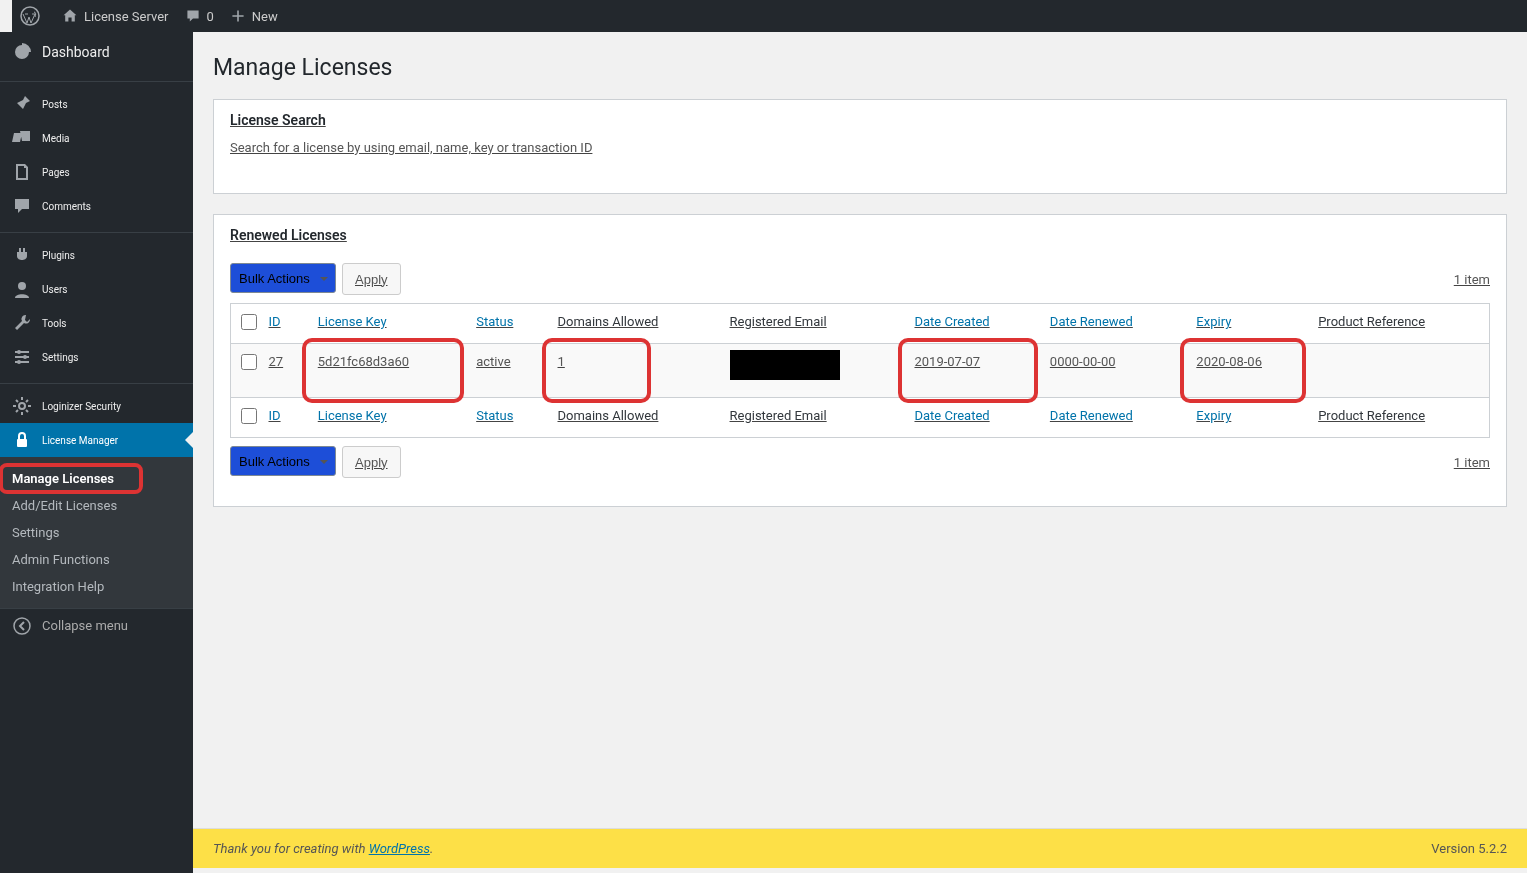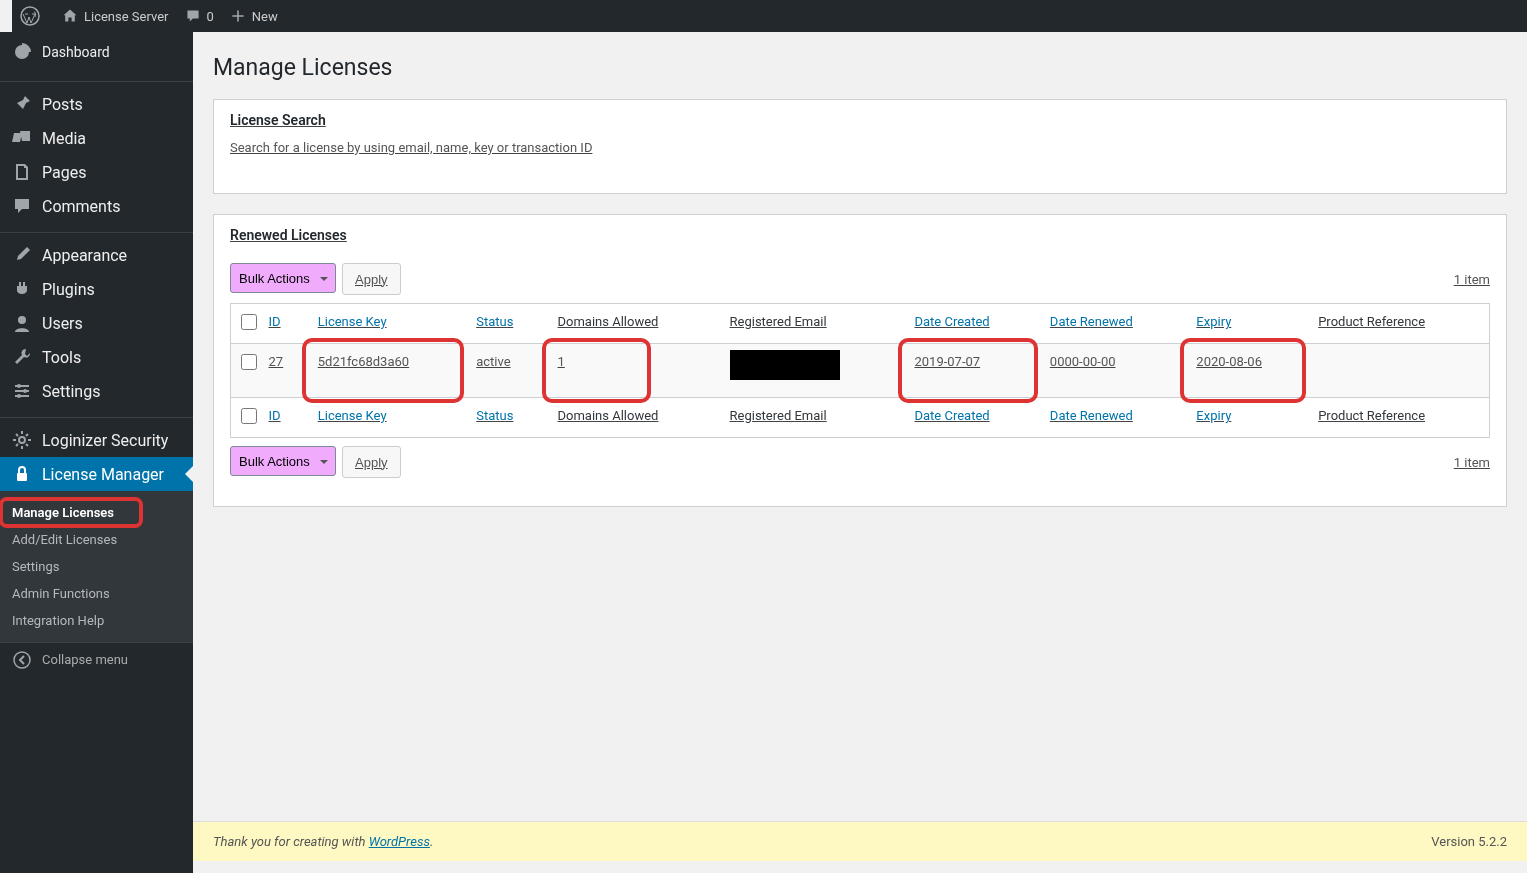--- a/index.html
+++ b/index.html
@@ -10,21 +10,21 @@
 .adminbar-left { display: flex; align-items: center; height: 100%; }
 .adminbar-item { display: flex; align-items: center; height: 32px; padding: 0 8px; color: #ccc; cursor: pointer; }
 .adminbar-item svg { margin-right: 6px; fill: #a0a5aa; }
 .adminbar-right { margin-left: auto; display: flex; align-items: center; padding-right: 10px; }
 .adminbar-right .adminbar-item { color: #ccc; }
 .avatar { width: 18px; height: 18px; background: #777; border-radius: 2px; margin-left: 6px; display: flex; align-items: center; justify-content: center; }
 .avatar svg { margin: 0; fill: #ddd; }
 
 
 .sidebar { position: fixed; top: 32px; left: 0; bottom: 0; width: 193px; background: #23282d; color: #eee; overflow-y: auto; }
-.menu-item { display: flex; align-items: center; height: 34px; padding: 0 12px; font-size: 16px; color: #eee; cursor: pointer; }
+.menu-item { display: flex; align-items: center; height: 34px; padding: 0 12px; font-size: 10px; color: #eee; cursor: pointer; }
 .menu-item.top { height: 40px; font-size: 14px; }
 .menu-item.active { background: #0073aa; color: #fff; position: relative; }
 .menu-item.active::after { content: ""; position: absolute; right: 0; top: 50%; margin-top: -8px; border: 8px solid transparent; border-right-color: #f1f1f1; }
 .menu-item .icon { width: 20px; height: 20px; margin-right: 10px; display: flex; align-items: center; justify-content: center; }
 .menu-item .icon svg { fill: #a0a5aa; }
 .menu-item:hover .icon svg, .menu-item.active .icon svg { fill: #fff; }
 .menu-separator { height: 5px; border-bottom: 1px solid #383f45; margin: 5px 0; }
 .submenu { background: #32373c; padding: 8px 0; }
 .submenu-item { display: block; padding: 6px 12px; font-size: 13px; color: #b4b9be; cursor: pointer; }
 .submenu-item.current { color: #fff; font-weight: 600; }
@@ -38,37 +38,37 @@
 
 .panel { background: #fff; border: 1px solid #ccd0d4; padding: 12px 16px 20px 16px; margin-bottom: 20px; text-decoration: underline; }
 .panel h2 { font-size: 14px; font-weight: 600; color: #23282d; margin-bottom: 12px; }
 .panel p { font-size: 13px; color: #555; margin-bottom: 18px; }
 .search-row { display: flex; gap: 10px; }
 .search-input { width: 400px; height: 32px; border: 1px solid #7e8993; border-radius: 4px; padding: 0 8px; font-size: 14px; }
 .button { background: #f7f7f7; border: 1px solid #ccc; border-radius: 3px; padding: 0 12px; height: 32px; font-size: 13px; color: #555; cursor: pointer; }
 
 .tablenav { display: flex; align-items: center; justify-content: space-between; padding: 8px 0; }
 .bulk-actions { display: flex; gap: 6px; }
-.bulk-select { height: 30px; border: 1px solid #7e8993; border-radius: 3px; padding: 0 24px 0 8px; font-size: 13px; background: #f0abfc; -webkit-appearance:none; appearance:none; position:relative; }
+.bulk-select { height: 30px; border: 1px solid #7e8993; border-radius: 3px; padding: 0 24px 0 8px; font-size: 13px; background: #1d4ed8; -webkit-appearance:none; appearance:none; position:relative; }
 .select-wrap { position: relative; display: inline-block; }
 .select-wrap::after { content: ""; position: absolute; right: 8px; top: 50%; margin-top: -2px; border: 4px solid transparent; border-top-color: #555; pointer-events: none; }
 .item-count { font-size: 13px; color: #555; }
 
 table.wp-list { width: 100%; border-collapse: collapse; border: 1px solid #ccd0d4; background: #fff; }
 table.wp-list th, table.wp-list td { padding: 10px 10px; text-align: left; font-size: 13px; vertical-align: top; }
 table.wp-list thead th, table.wp-list tfoot th { font-weight: 400; color: #2271b1; border-bottom: 1px solid #ccd0d4; }
 table.wp-list tfoot th { border-top: 1px solid #ccd0d4; border-bottom: none; }
 table.wp-list th.sortable { color: #0073aa; cursor: pointer; }
 table.wp-list th.nonsort { color: #32373c; font-weight: 400; }
 table.wp-list th.check-col, table.wp-list td.check-col { width: 28px; padding: 10px 0 10px 10px; }
 table.wp-list tbody tr { background: #f9f9f9; }
 table.wp-list tbody td { color: #555; }
 input[type=checkbox] { width: 16px; height: 16px; border: 1px solid #7e8993; border-radius: 3px; }
 
-.footer { position: fixed; bottom: 12px; left: 193px; right: 0; background: #fef9c3; padding: 12px 20px; display: flex; justify-content: space-between; font-size: 13px; color: #555; border-top: 1px solid #ddd; }
+.footer { position: fixed; bottom: 5px; left: 193px; right: 0; background: #fde047; padding: 12px 20px; display: flex; justify-content: space-between; font-size: 13px; color: #555; border-top: 1px solid #ddd; }
 .footer-left { font-style: italic; }
 .footer a { color: #0073aa; text-decoration: underline; }
 
 
 .hl { position: relative; }
 .hl::before { content: ""; position: absolute; left: -6px; top: -6px; right: 2px; bottom: -6px; border: 4px solid #d33; border-radius: 10px; pointer-events: none; }
 .hl-narrow::before { right: 40%; }
 .redacted { display: inline-block; width: 110px; height: 30px; background: #000; position: relative; top: -4px; }
 .submenu-item.hl-sub { position: relative; }
 .submenu-item.hl-sub::before { content: ""; position: absolute; left: -1px; right: 50px; top: -2px; bottom: -2px; border: 4px solid #d33; border-radius: 8px; pointer-events: none; }
@@ -141,28 +141,20 @@
   </div>
   <div class="menu-item">
     <span class="icon">
         <svg width="20" height="20" viewBox="0 0 20 20">
           <path d="M3 3 H17 V13 H10 L6 17 V13 H3 Z"></path>
         </svg>
       </span>
     <span>Comments</span>
   </div>
   <div class="menu-separator"></div>
-  <div class="menu-item">
-    <span class="icon">
-        <svg width="20" height="20" viewBox="0 0 20 20">
-          <path d="M15 2 L18 5 L9 14 L5 15 L6 11 Z"></path>
-        </svg>
-      </span>
-    <span>Appearance</span>
-  </div>
   <div class="menu-item">
     <span class="icon">
         <svg width="20" height="20" viewBox="0 0 20 20">
           <path d="M7 3 V7 H5 V11 C5 14 8 15 10 15 C12 15 15 14 15 11 V7 H13 V3 H11 V7 H9 V3 Z M10 15 V19"></path>
         </svg>
       </span>
     <span>Plugins</span>
   </div>
   <div class="menu-item">
     <span class="icon">

